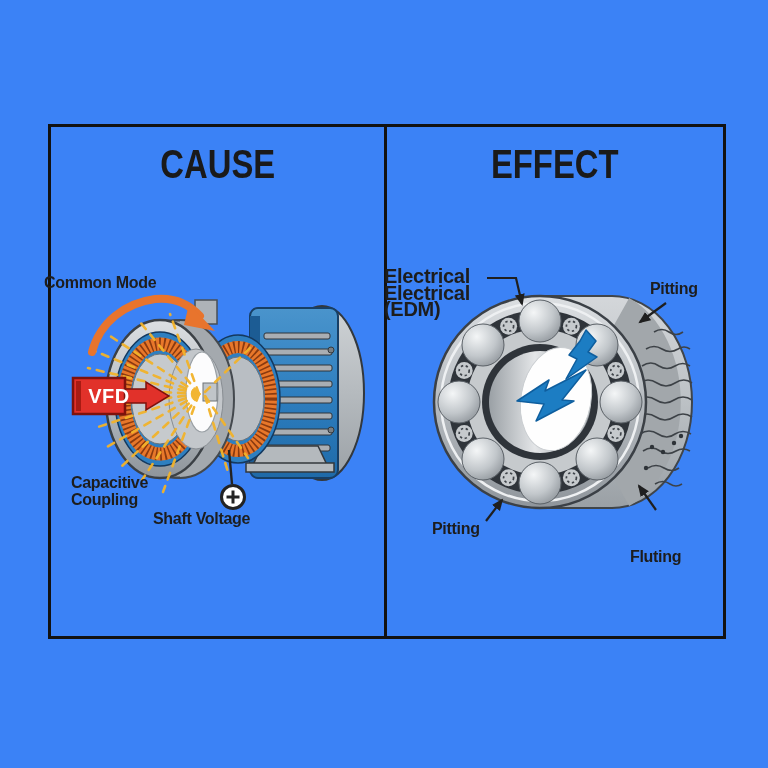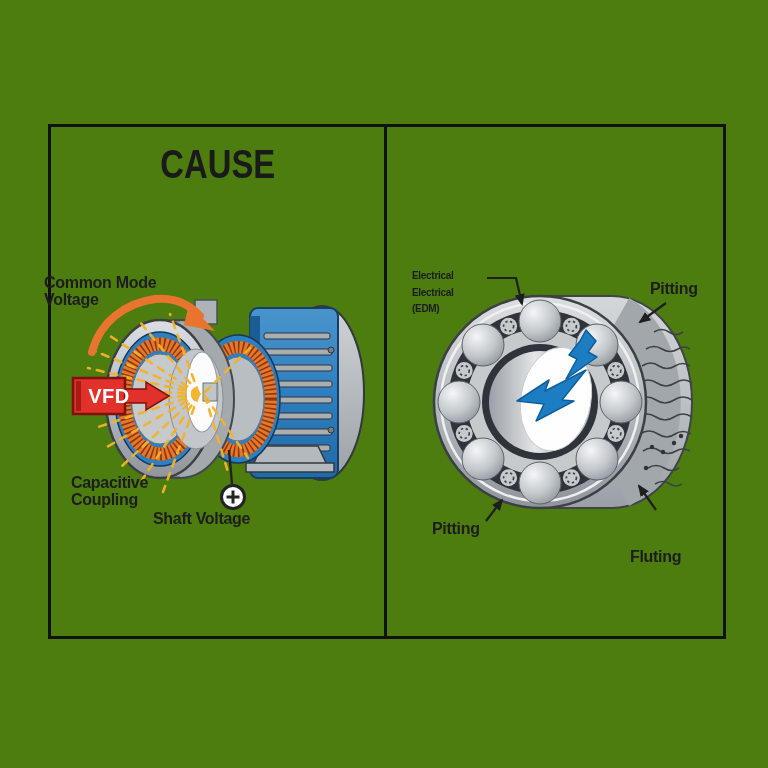--- a/index.html
+++ b/index.html
@@ -1,16 +1,16 @@
 <!DOCTYPE html>
 <html><head>
 <meta charset="utf-8">
 <style>
   html,body{margin:0;padding:0;background:#ffffff;}
-  .stage{position:relative;width:768px;height:768px;background:#4d7c0f;overflow:hidden;
+  .stage{position:relative;width:768px;height:768px;background:#3b82f6;overflow:hidden;
          font-family:"Liberation Sans",sans-serif;}
   .svg-layer{position:absolute;left:0;top:0;width:768px;height:768px;}
   .lbl{position:absolute;color:#1d1d1d;font-weight:700;letter-spacing:-0.3px;}
   .panel-title{position:absolute;top:141px;width:337px;text-align:center;color:#1a1a1a;
                font-weight:700;font-size:41px;}
   .panel-title span{display:inline-block;transform:scaleX(0.8);transform-origin:center;}
   .two-line{font-size:16px;line-height:16.5px;text-align:left;}
   .vfd-text{left:73px;top:378px;width:72px;height:36px;line-height:36px;text-align:center;
             color:#ffffff;font-weight:700;font-size:20px;letter-spacing:0.5px;}
   .left-align{text-align:left;margin-top:12px;}
@@ -236,36 +236,38 @@
       <path d="M 487,278 H 516 L 522,304" marker-end="url(#ah)"></path>
       <line x1="666" y1="303" x2="640" y2="322" marker-end="url(#ah)"></line>
       <line x1="486" y1="521" x2="502" y2="500" marker-end="url(#ah)"></line>
       <line x1="656" y1="510" x2="639" y2="486" marker-end="url(#ah)"></line>
     </g>
   </svg>
 
   <div class="panel-title" style="left:49px;">
     <span>CAUSE</span>
   </div>
+  <div class="panel-title" style="left:386px;">
+    <span>EFFECT</span>
+  </div>
 
   <div class="lbl two-line" style="left:44px;top:275px;width:160px;">
     <div>Common Mode</div>
-    <div>Voltage</div>
   </div>
 
   <div class="lbl vfd-text">VFD</div>
 
   <div class="lbl two-line left-align" style="left:71px;top:463px;">
     <div>Capacitive</div>
     <div>Coupling</div>
   </div>
 
   <div class="lbl two-line" style="left:153px;top:511px;width:160px;">Shaft Voltage</div>
 
-  <div class="lbl two-line" style="left:412px;top:268px;width:120px;font-size:10px;">
+  <div class="lbl two-line" style="left:384px;top:268px;width:120px;font-size:20px;">
     <div>Electrical</div>
     <div>Electrical</div>
     <div>(EDM)</div>
   </div>
 
   <div class="lbl two-line" style="left:650px;top:281px;width:80px;">Pitting</div>
 
   <div class="lbl two-line" style="left:432px;top:521px;width:80px;">Pitting</div>
 
   <div class="lbl two-line" style="left:630px;top:509px;width:80px;margin-top:40px;">Fluting</div>

